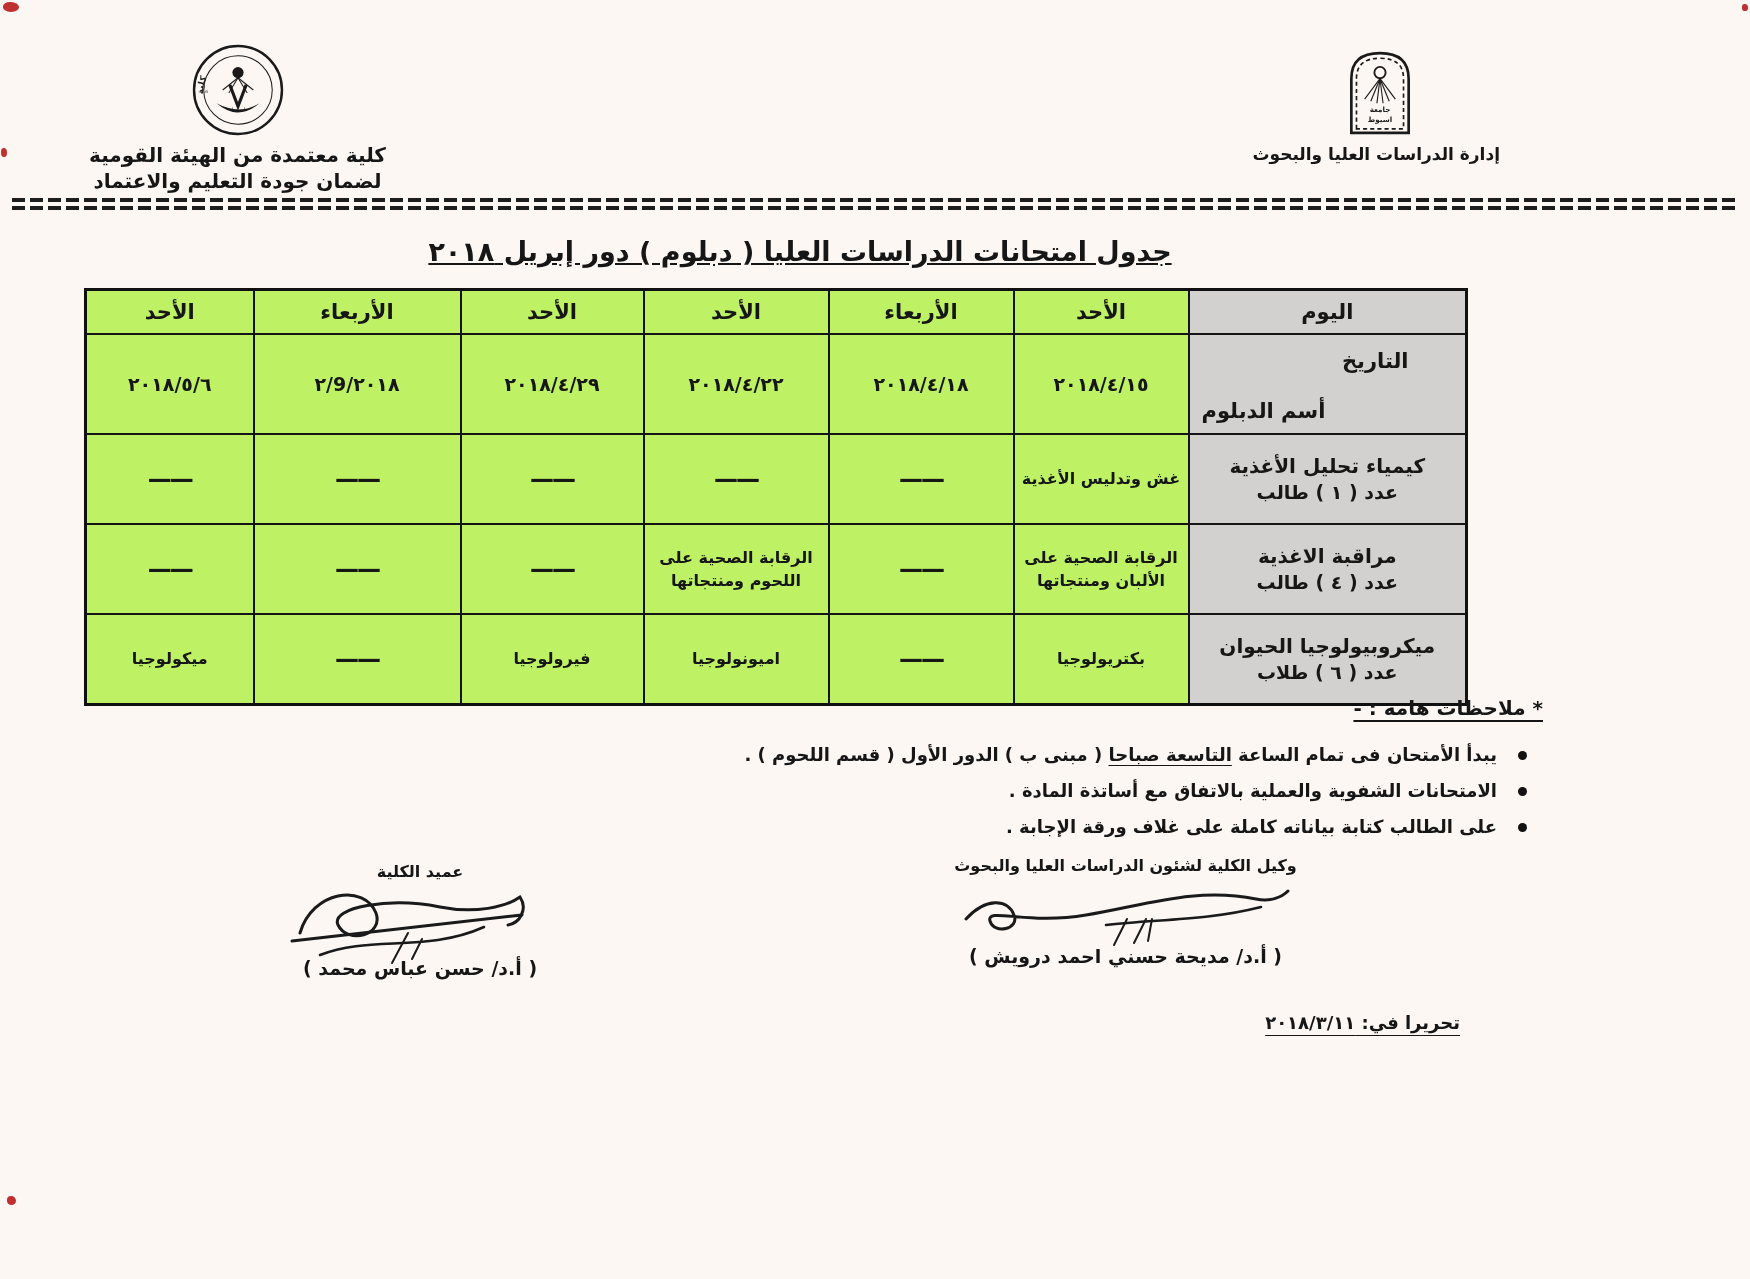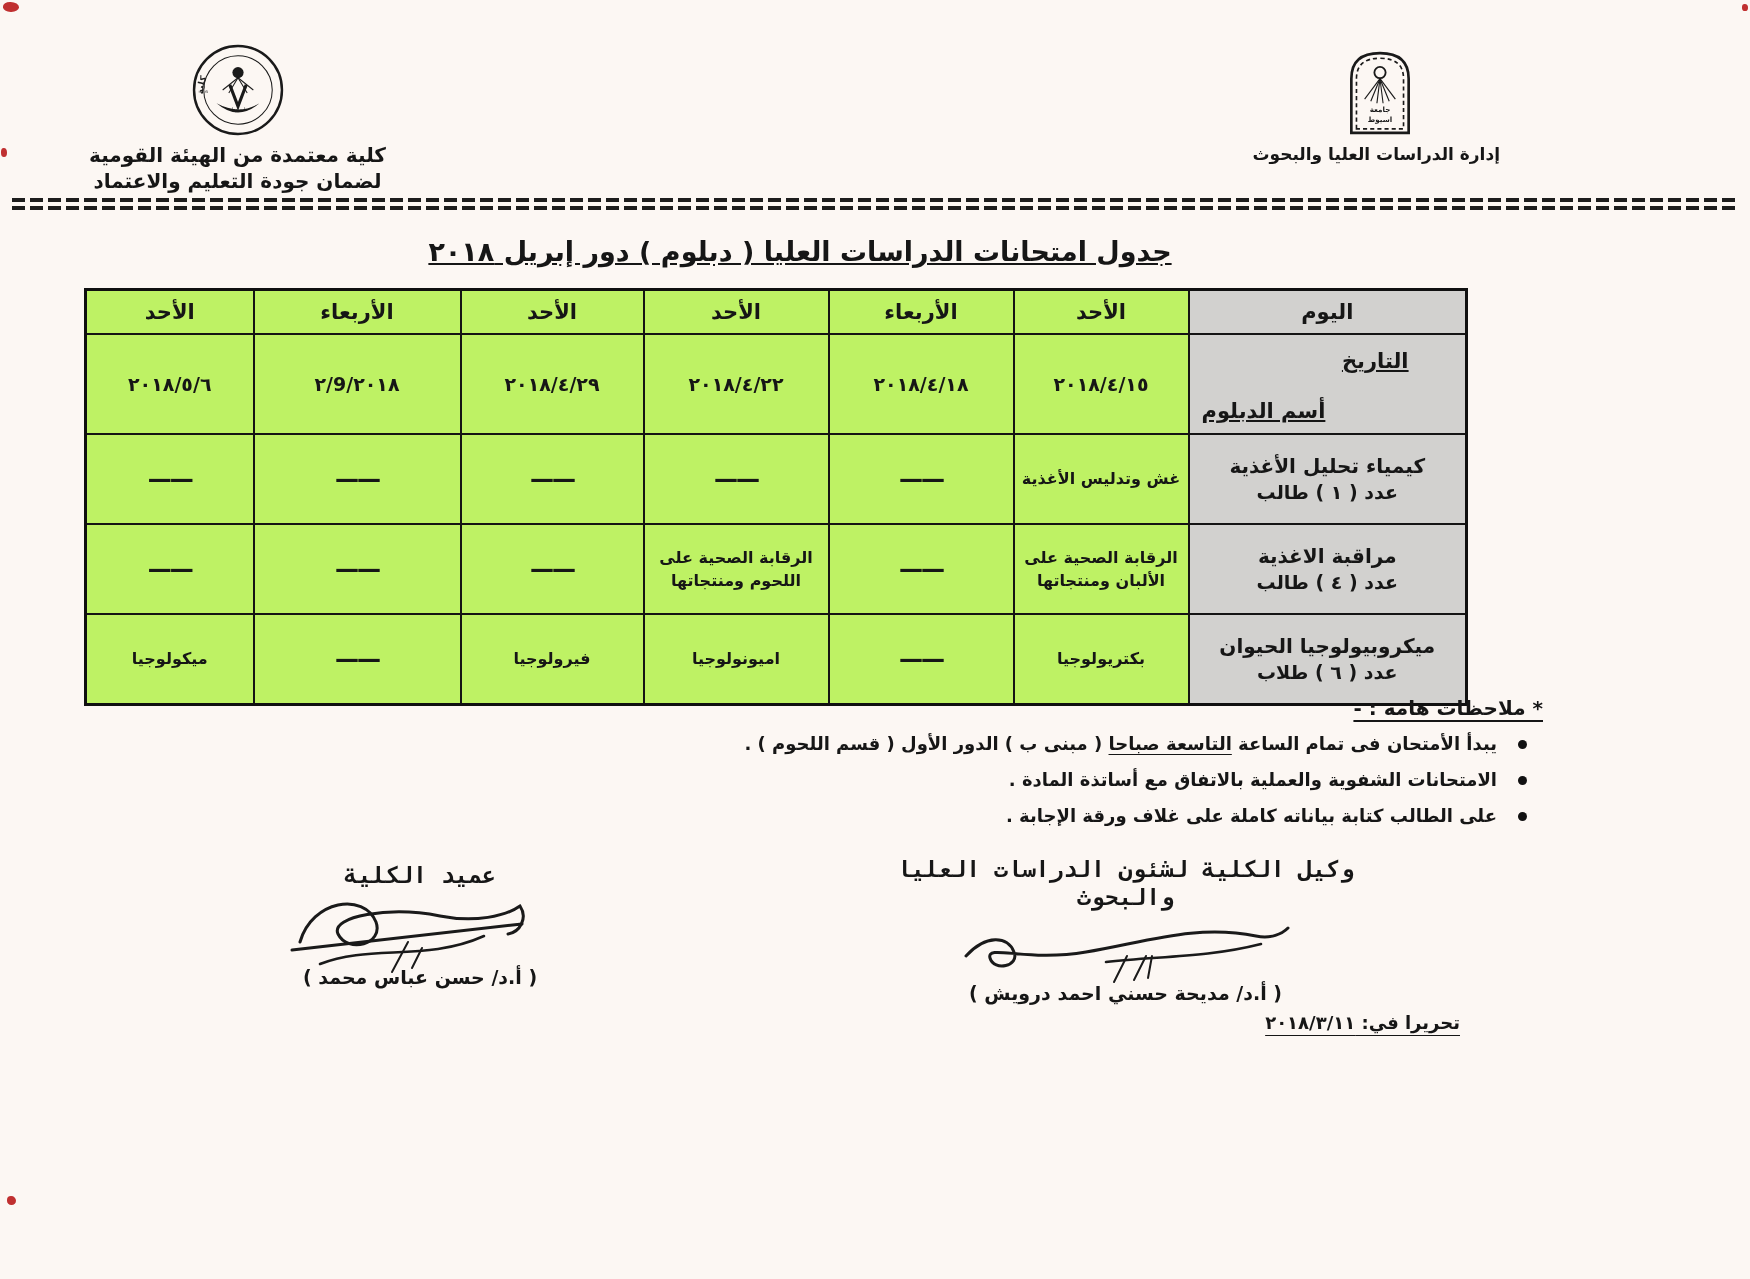--- a/index.html
+++ b/index.html
@@ -30,40 +30,40 @@
     font-size:27px;font-weight:700;letter-spacing:.5px;text-decoration:underline;}
 
   
   table.sched{position:absolute;top:288px;right:282px;width:1381px;border-collapse:collapse;
     table-layout:fixed;border:3px solid #101010;}
   table.sched th,table.sched td{border:2px solid #141414;padding:2px 4px;font-weight:700;
     text-align:center;vertical-align:middle;background:#bef264;}
   .shade{background:#d2d1cf !important;}
   tr.days-row th{height:38px;font-size:21px;}
   tr.dates-row td{height:94px;font-size:19px;letter-spacing:1px;}
-  tr.dates-row th.corner{padding:4px 6px;text-decoration:underline;}
+  tr.dates-row th.corner{padding:4px 6px;}
   .corner-top{display:block;text-align:center;padding-left:96px;font-size:21px;margin-top:4px;}
   .corner-bottom{display:block;text-align:left;padding-left:6px;font-size:21px;margin-top:26px;}
   tr.body-row td,tr.body-row th{height:84px;}
   th.dip{font-size:20px;line-height:1.35;}
   th.dip .cnt{display:block;font-size:19px;}
   td.subj{font-size:16px;line-height:1.45;}
   td.dash{font-size:24px;letter-spacing:-2px;white-space:nowrap;}
 
   
   .notes{position:absolute;top:696px;right:207px;width:860px;text-align:right;}
-  .notes-heading{font-size:20px;font-weight:700;text-decoration:underline;text-underline-offset:5px;margin-bottom:11px;}
+  .notes-heading{font-size:20px;font-weight:700;text-decoration:underline;text-underline-offset:5px;margin-bottom:22px;}
   .notes ul{list-style:none;margin:0;padding:0;}
   .notes li{position:relative;padding-right:46px;font-size:18px;font-weight:700;margin-bottom:11px;line-height:1.4;}
   .notes li::before{content:"";position:absolute;right:16px;top:9px;width:9px;height:9px;background:#111;border-radius:50%;}
   .notes .em{text-decoration:underline;text-underline-offset:4px;}
 
   
   .sig{position:absolute;text-align:center;}
-  .sig-title{font-size:23px;font-weight:700;font-family:Liberation Mono, monospace;}
+  .sig-title{font-size:16px;font-weight:700;}
   .sig-name{font-size:19px;font-weight:700;}
   .sig-right{top:856px;right:352px;width:545px;}
   .sig-left{top:862px;left:200px;width:440px;}
   .sig-mark{display:block;margin:-6px auto -10px auto;}
 
   .issued{position:absolute;top:1012px;right:290px;font-size:18px;font-weight:700;
     text-decoration:underline;text-underline-offset:6px;letter-spacing:.5px;}
 </style>
 </head>
 <body>

